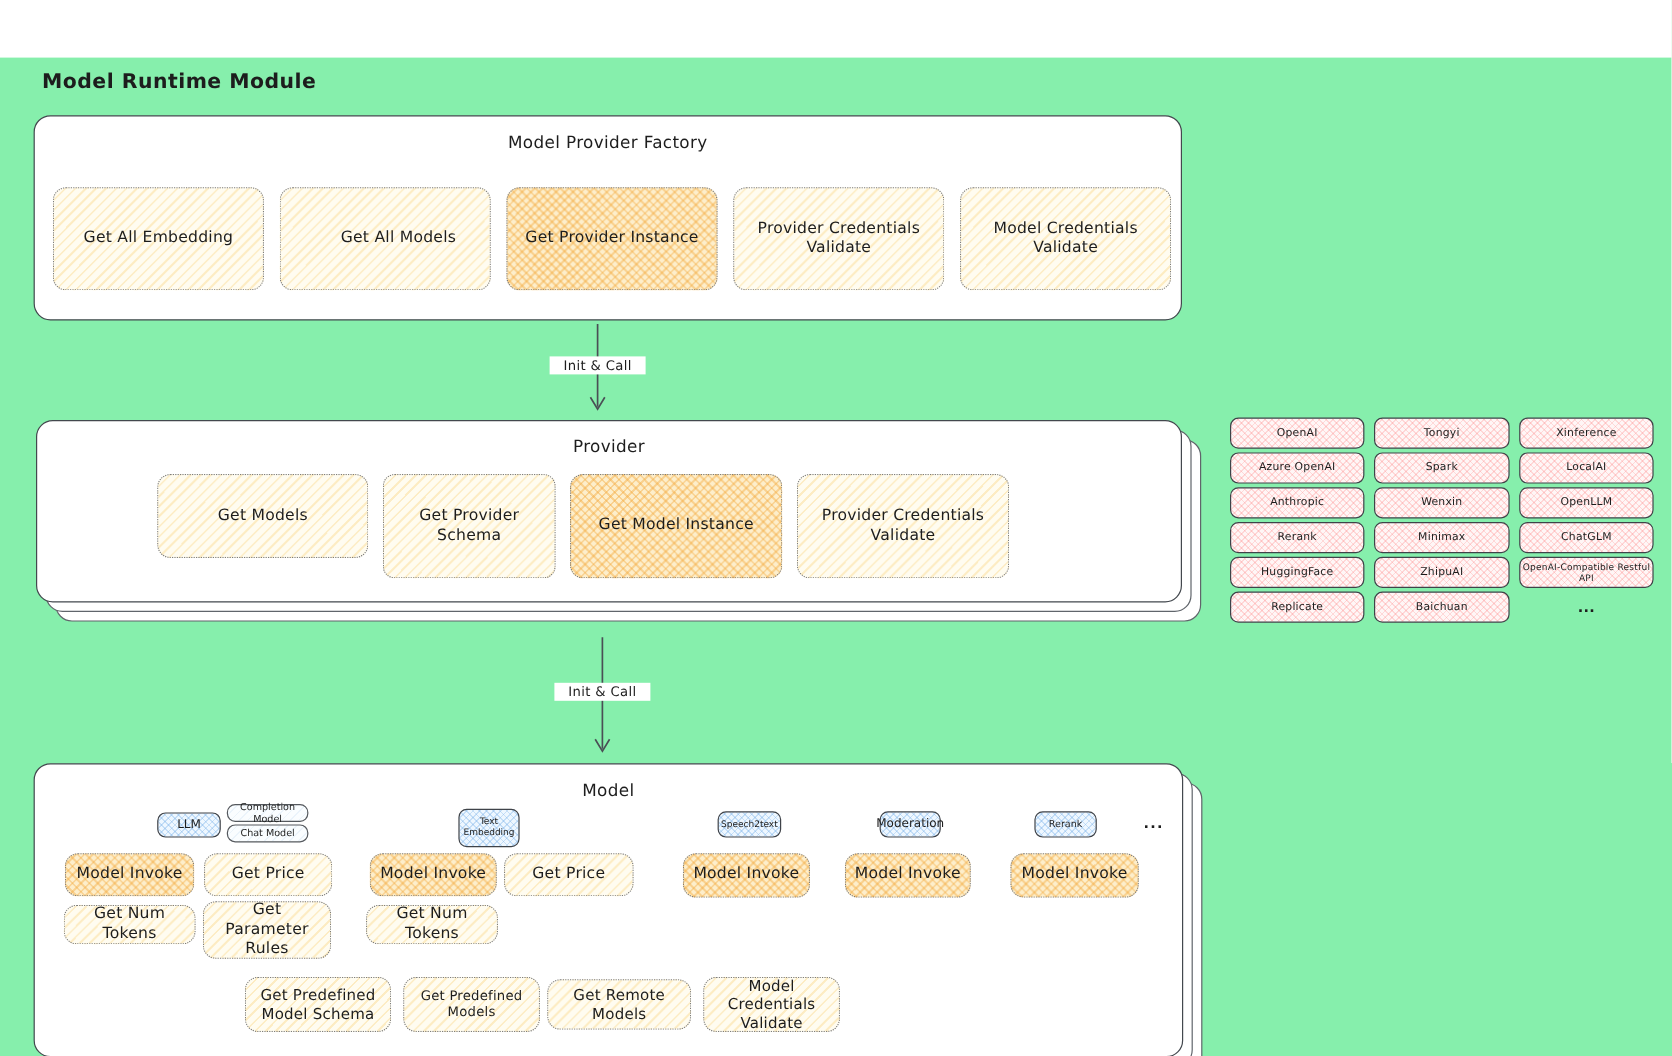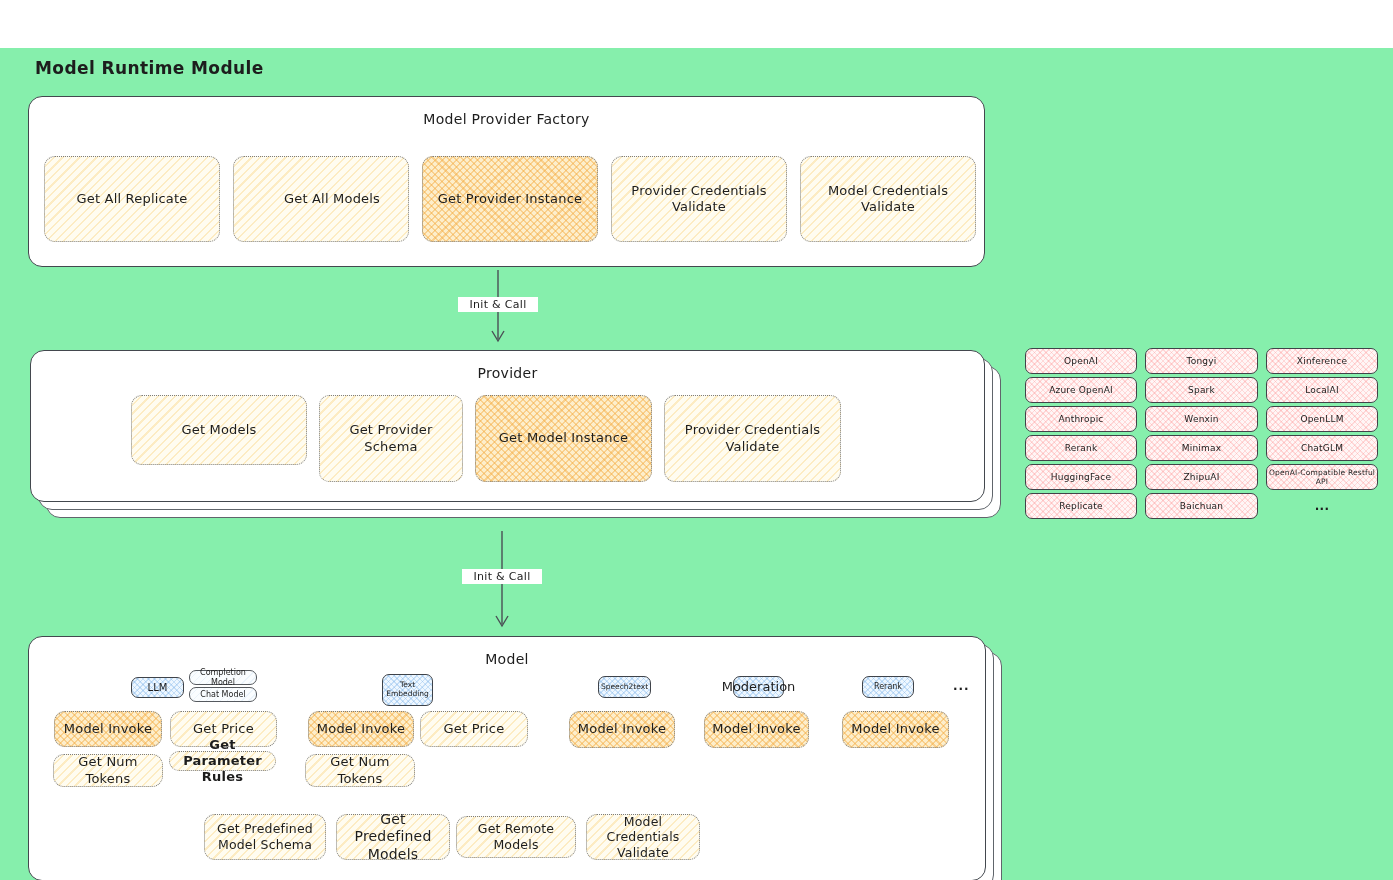--- a/index.html
+++ b/index.html
@@ -57,21 +57,21 @@
 </head>
 <body>
 
 <div id="canvas">
 
   <div class="diagram-title">Model Runtime Module</div>
 
   <div class="bigbox" style="left:28px;top:48px;width:957px;height:171px;">
     <div class="box-title">Model Provider Factory</div>
     <div class="row" style="left:15px;top:59px;gap:13px;">
-      <div class="btn" style="width:176px;height:86px;">Get All Replicate</div>
+      <div class="btn" style="width:176px;height:86px;">Get All Embedding</div>
       <div class="btn" style="width:176px;height:86px;padding-left:28px;">Get All Models</div>
       <div class="btn hl" style="width:176px;height:86px;">Get Provider Instance</div>
       <div class="btn" style="width:176px;height:86px;">Provider Credentials Validate</div>
       <div class="btn" style="width:176px;height:86px;">Model Credentials Validate</div>
     </div>
   </div>
 
   <div class="arrow" style="left:488px;top:221px;">
     <svg width="20" height="76" viewBox="0 0 20 76">
       <line x1="10" y1="1" x2="10" y2="70" stroke="#4a4f55" stroke-width="1.4"></line>
@@ -127,36 +127,36 @@
     <div class="stack-layer" style="left:16px;top:16px;"></div>
     <div class="stack-layer" style="left:8px;top:8px;"></div>
     <div class="stack-main">
       <div class="box-title">Model</div>
 
       <div class="tag" style="left:102px;top:40px;width:53px;height:21px;font-size:10px;">LLM</div>
       <div class="tag plain" style="left:160px;top:33px;width:68px;height:15px;font-size:8px;">Completion Model</div>
       <div class="tag plain" style="left:160px;top:50px;width:68px;height:15px;font-size:8px;">Chat Model</div>
       <div class="tag" style="left:353px;top:37px;width:51px;height:27px;font-size:7.5px;padding:15px 4px;">Text Embedding</div>
       <div class="tag" style="left:569px;top:39px;width:53px;height:22px;font-size:7.5px;">Speech2text</div>
-      <div class="tag" style="left:704px;top:39px;width:51px;height:22px;font-size:13px;text-align:right;">Moderation</div>
+      <div class="tag" style="left:704px;top:39px;width:51px;height:22px;font-size:10px;text-align:right;">Moderation</div>
       <div class="tag" style="left:833px;top:39px;width:52px;height:22px;font-size:8px;">Rerank</div>
       <div class="ellipsis" style="left:924px;top:42px;">...</div>
 
       <div class="btn hl abs" style="left:25px;top:74px;width:108px;height:36px;">Model Invoke</div>
       <div class="btn abs" style="left:141px;top:74px;width:107px;height:36px;">Get Price</div>
       <div class="btn hl abs" style="left:279px;top:74px;width:106px;height:36px;">Model Invoke</div>
       <div class="btn abs" style="left:391px;top:74px;width:108px;height:36px;">Get Price</div>
       <div class="btn hl abs" style="left:540px;top:74px;width:106px;height:37px;">Model Invoke</div>
       <div class="btn hl abs" style="left:675px;top:74px;width:105px;height:37px;">Model Invoke</div>
       <div class="btn hl abs" style="left:813px;top:74px;width:107px;height:37px;">Model Invoke</div>
 
       <div class="btn abs" style="left:24px;top:117px;width:110px;height:33px;">Get Num Tokens</div>
-      <div class="btn abs" style="left:140px;top:114px;width:107px;height:20px;font-weight:bold;">Get Parameter Rules</div>
+      <div class="btn abs" style="left:140px;top:114px;width:107px;height:48px;">Get Parameter Rules</div>
       <div class="btn abs" style="left:276px;top:117px;width:110px;height:33px;">Get Num Tokens</div>
 
       <div class="btn abs" style="left:175px;top:177px;width:122px;height:46px;font-size:12.5px;">Get Predefined Model Schema</div>
-      <div class="btn abs" style="left:307px;top:177px;width:114px;height:46px;font-size:14px;">Get Predefined Models</div>
+      <div class="btn abs" style="left:307px;top:177px;width:114px;height:46px;font-size:11px;">Get Predefined Models</div>
       <div class="btn abs" style="left:427px;top:179px;width:120px;height:42px;font-size:12.5px;">Get Remote Models</div>
       <div class="btn abs" style="left:557px;top:177px;width:114px;height:46px;font-size:12.5px;">Model Credentials Validate</div>
     </div>
   </div>
 
 </div>
 
 </body></html>

